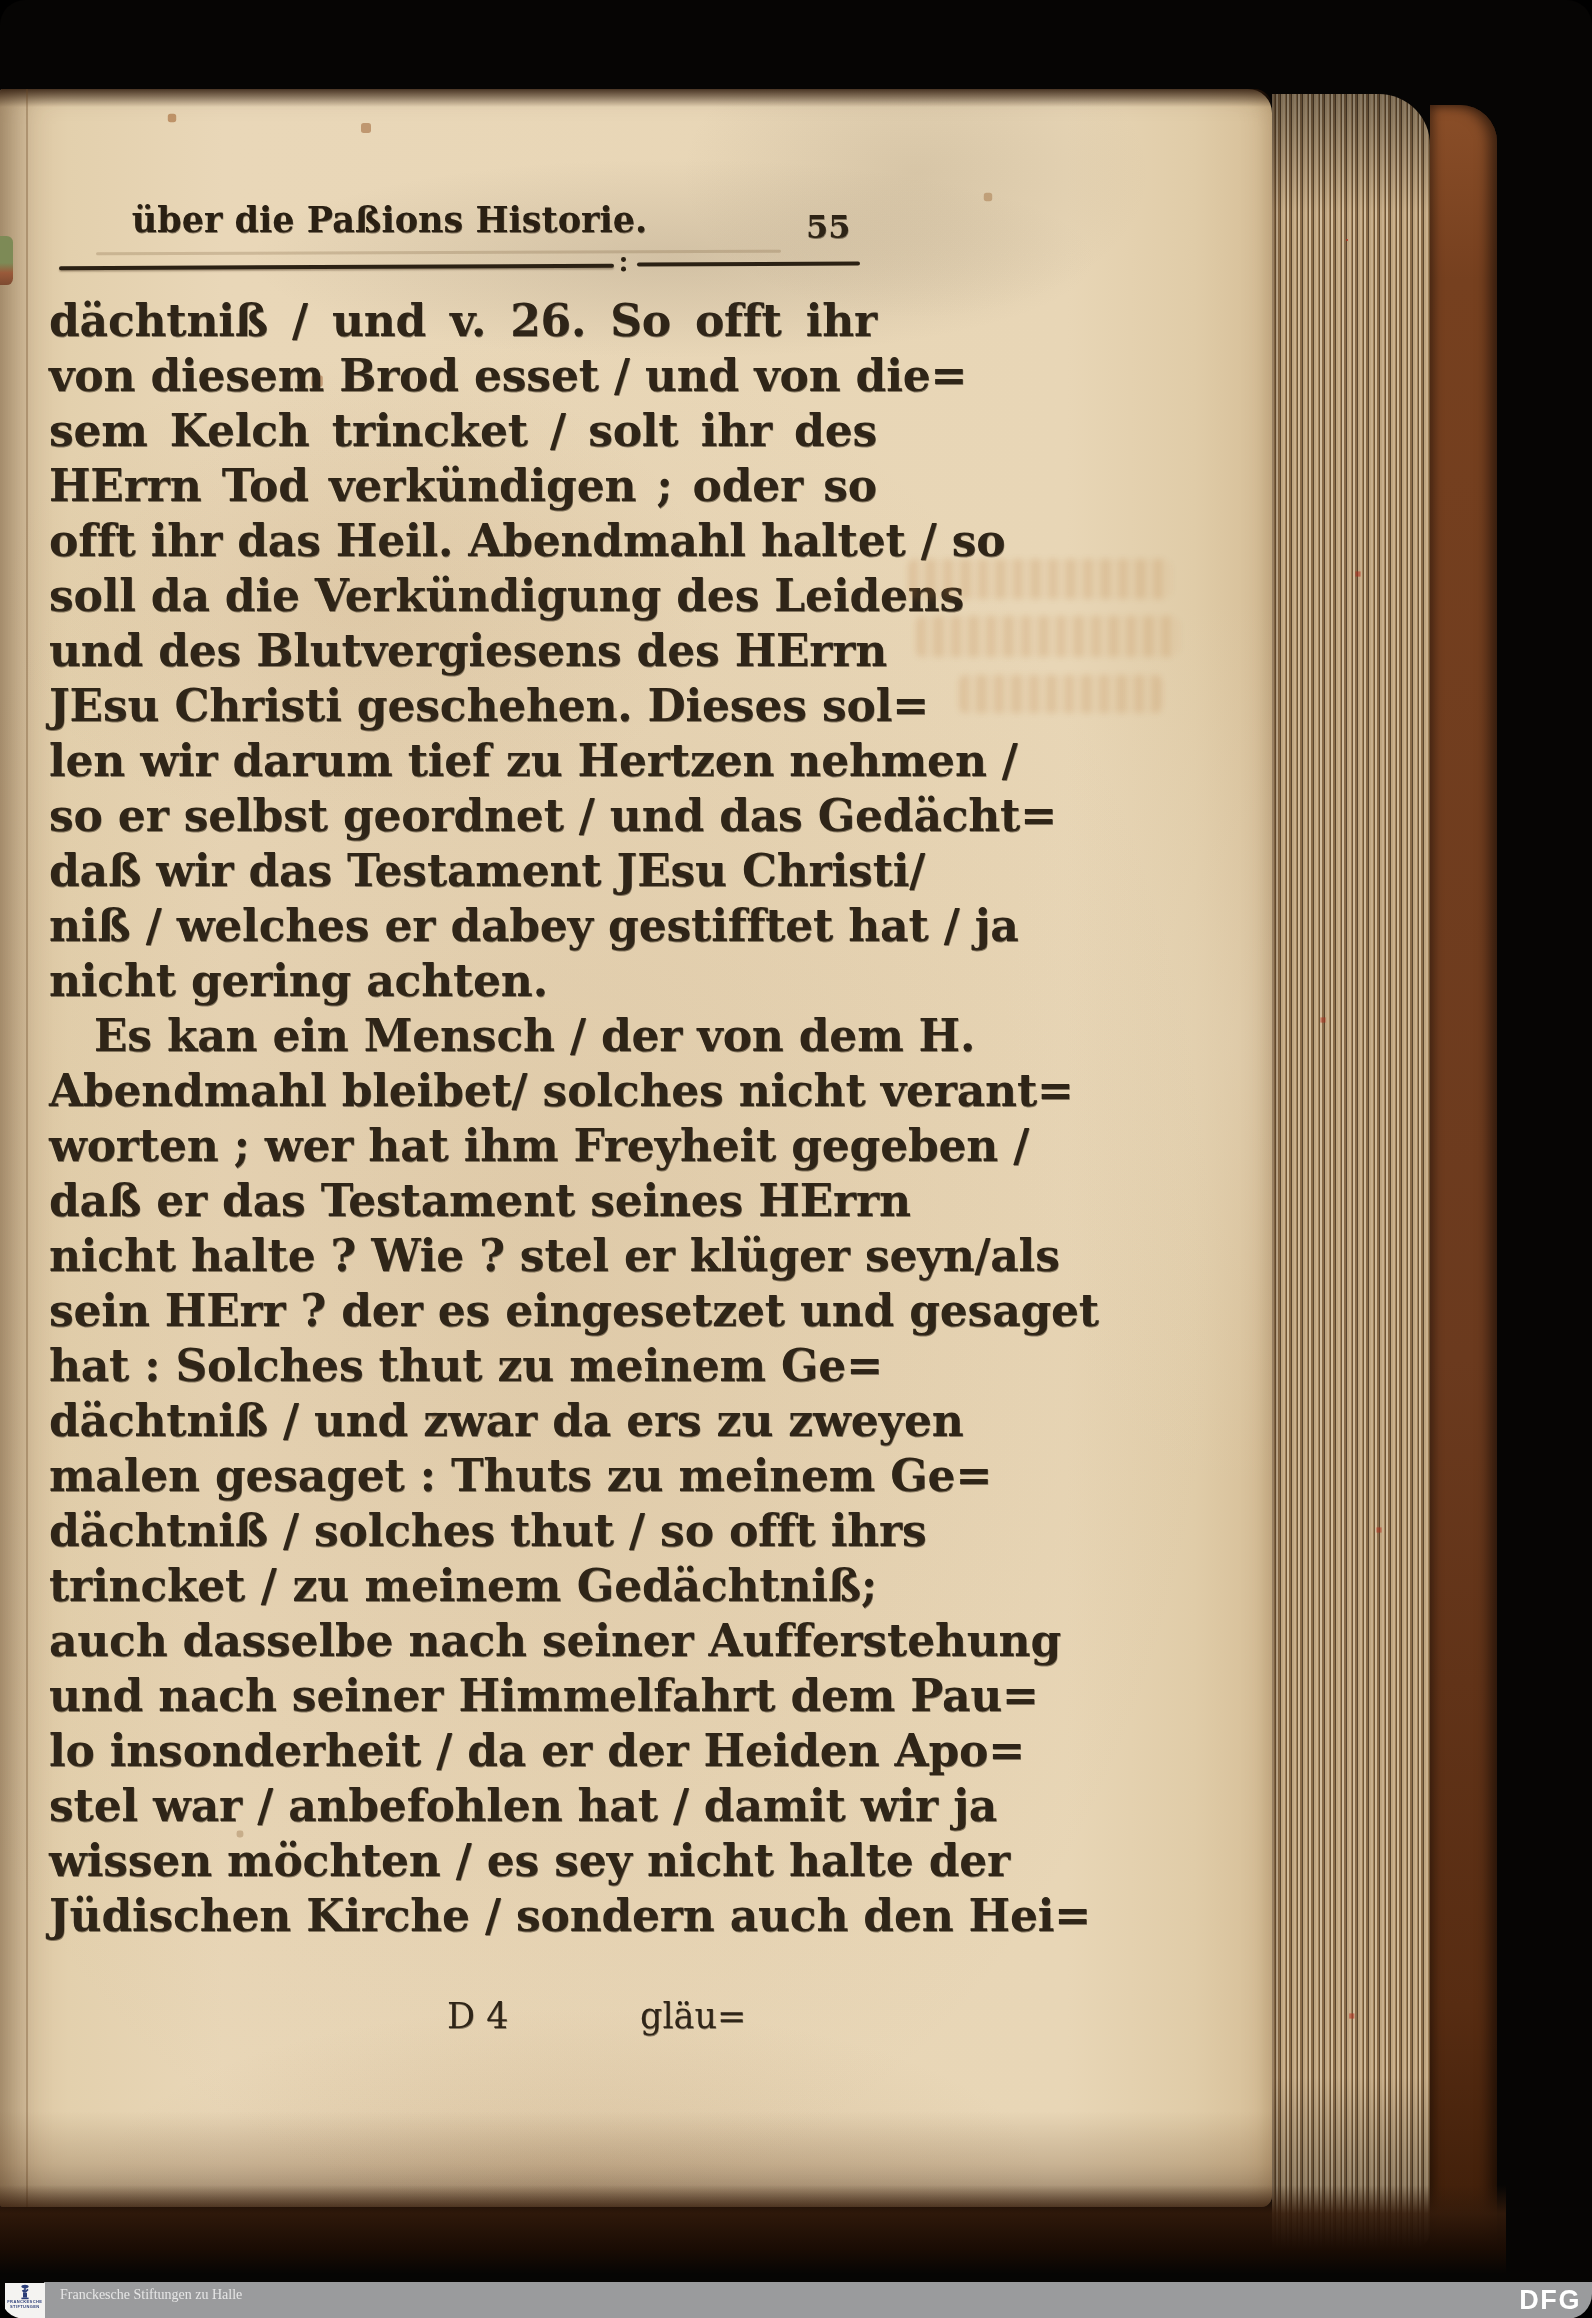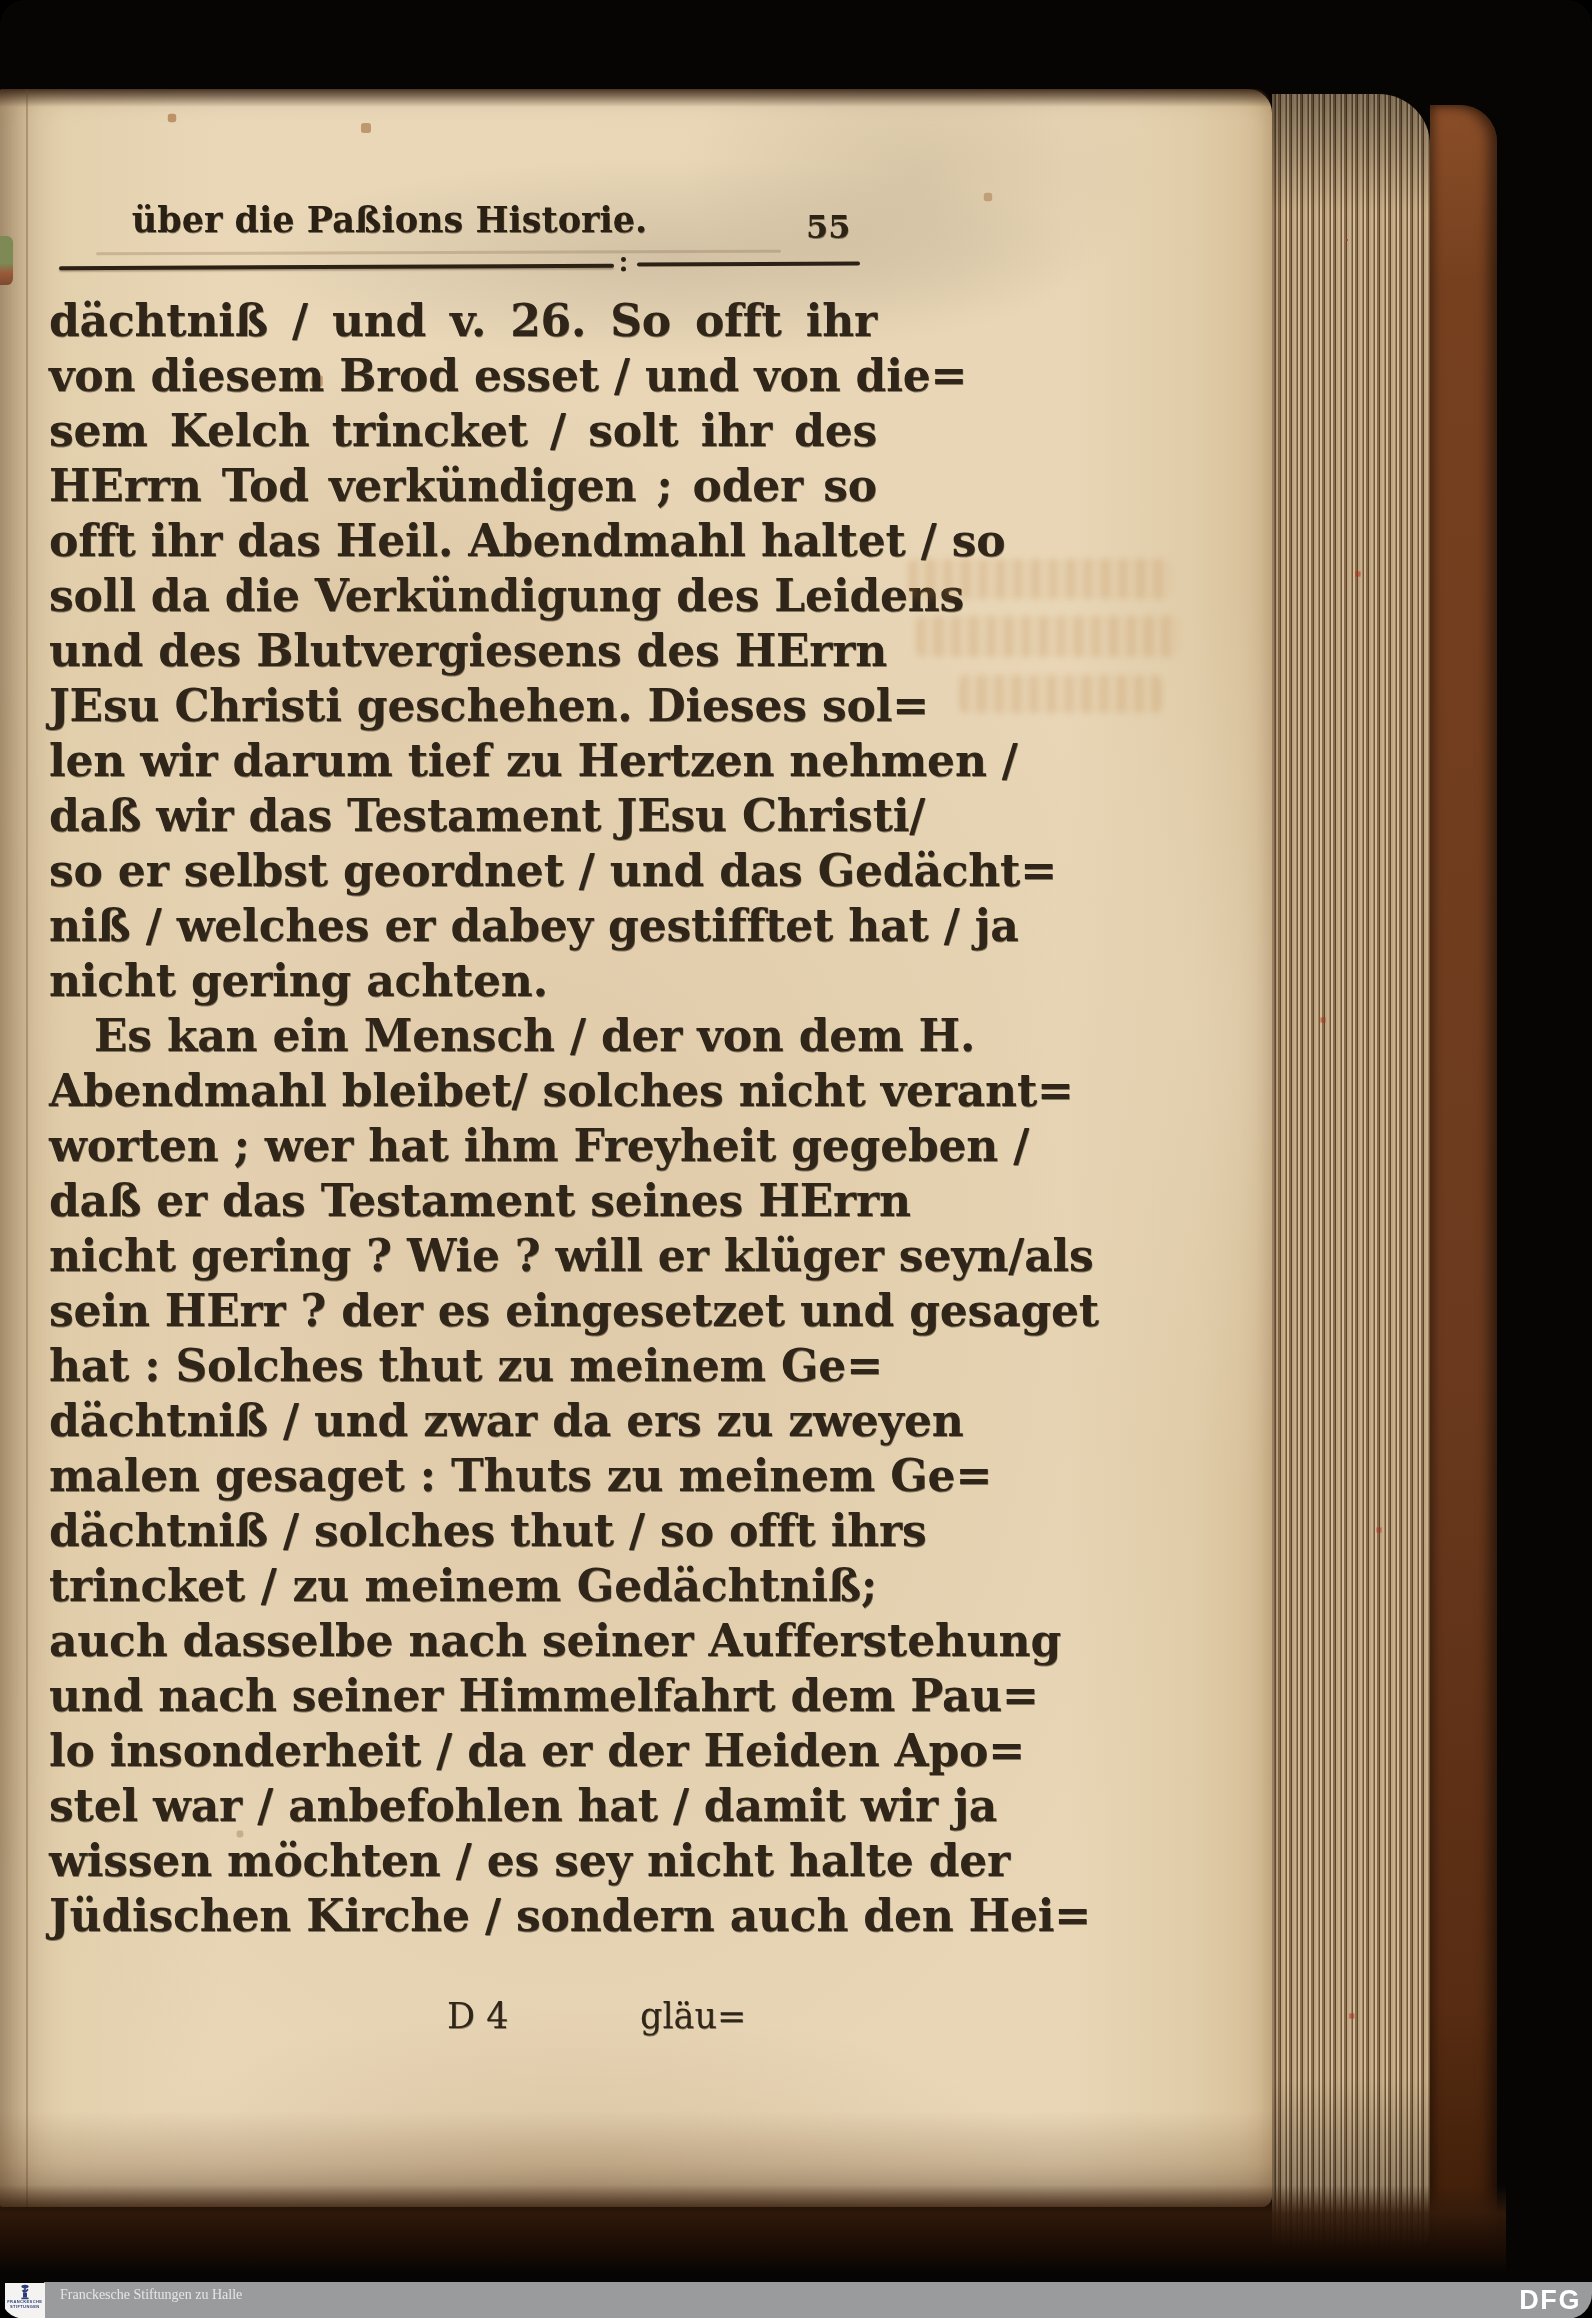--- a/index.html
+++ b/index.html
@@ -133,29 +133,29 @@
     <div class="body-text">
       <div class="tline">dächtniß / und v. 26. So offt ihr</div>
       <div class="tline">von diesem Brod esset / und von die=</div>
       <div class="tline">sem Kelch trincket / solt ihr des</div>
       <div class="tline">HErrn Tod verkündigen ; oder so</div>
       <div class="tline">offt ihr das Heil. Abendmahl haltet / so</div>
       <div class="tline">soll da die Verkündigung des Leidens</div>
       <div class="tline">und des Blutvergiesens des HErrn</div>
       <div class="tline">JEsu Christi geschehen. Dieses sol=</div>
       <div class="tline">len wir darum tief zu Hertzen nehmen /</div>
+      <div class="tline">so er selbst geordnet / und das Gedächt=</div>
       <div class="tline">daß wir das Testament JEsu Christi/</div>
-      <div class="tline">so er selbst geordnet / und das Gedächt=</div>
       <div class="tline">niß / welches er dabey gestifftet hat / ja</div>
       <div class="tline short">nicht gering achten.</div>
       <div class="tline indent">Es kan ein Mensch / der von dem H.</div>
       <div class="tline">Abendmahl bleibet/ solches nicht verant=</div>
       <div class="tline">worten ; wer hat ihm Freyheit gegeben /</div>
       <div class="tline">daß er das Testament seines HErrn</div>
-      <div class="tline">nicht gering ? Wie ? will er klüger seyn/als</div>
+      <div class="tline">nicht halte ? Wie ? stel er klüger seyn/als</div>
       <div class="tline">sein HErr ? der es eingesetzet und gesaget</div>
       <div class="tline">hat : Solches thut zu meinem Ge=</div>
       <div class="tline">dächtniß / und zwar da ers zu zweyen</div>
       <div class="tline">malen gesaget : Thuts zu meinem Ge=</div>
       <div class="tline">dächtniß / solches thut / so offt ihrs</div>
       <div class="tline">trincket / zu meinem Gedächtniß;</div>
       <div class="tline">auch dasselbe nach seiner Aufferstehung</div>
       <div class="tline">und nach seiner Himmelfahrt dem Pau=</div>
       <div class="tline">lo insonderheit / da er der Heiden Apo=</div>
       <div class="tline">stel war / anbefohlen hat / damit wir ja</div>

